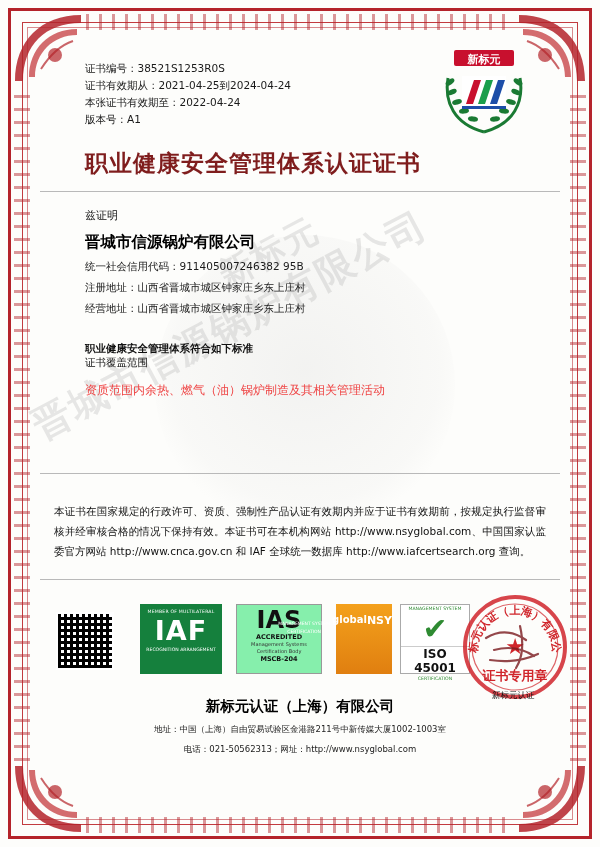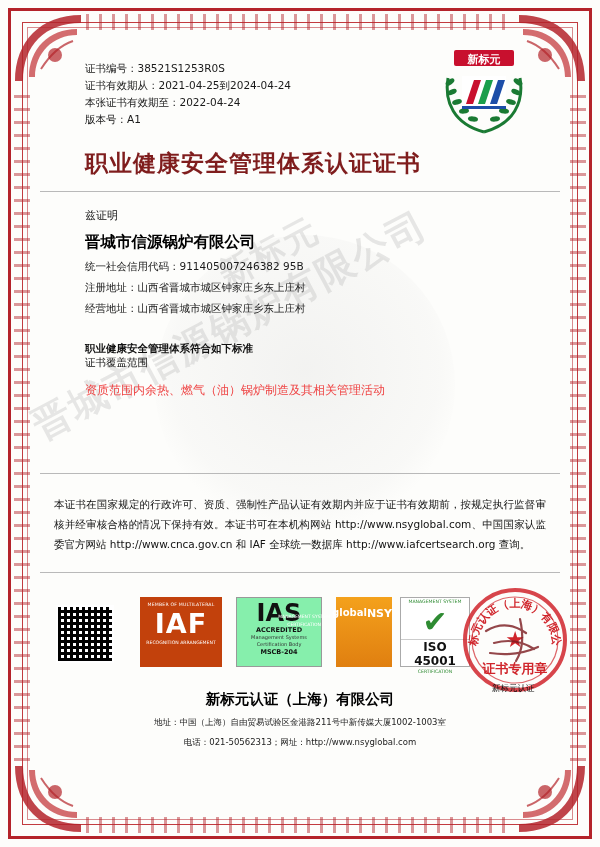--- a/index.html
+++ b/index.html
@@ -187,21 +187,21 @@
     font-size: 10.5px;
     color: #111;
   }
   .scope-value {
     font-size: 12px;
     color: #ef4444;
     margin-top: 12px;
   }
 
   .legal {
-    margin: 8px 14px;
+    margin: 15px 14px;
     font-size: 10.5px;
     line-height: 20px;
     color: #111;
     text-align: justify;
     padding-top: 12px;
   }
   .rule2 {
     margin: 18px 0 0 0;
     height: 1px;
     background: #b9b9b9;
@@ -223,21 +223,21 @@
     background-blend-mode: multiply;
     border: 2px solid #fff;
   }
   .badge {
     position: absolute;
     top: 14px;
     height: 70px;
   }
   .badge-iaf {
     left: 100px; width: 82px;
-    background: #c2410c;
+    background: #15803d;
     color: #fff;
     text-align: center;
     box-sizing: border-box;
     padding-top: 5px;
   }
   .badge-iaf .tiny { font-size: 4.6px; letter-spacing: .2px; line-height: 6px; }
   .badge-iaf .big { font-size: 27px; font-weight: bold; letter-spacing: 1px; line-height: 32px; }
   .badge-iaf .tiny2 { font-size: 4.6px; line-height: 6px; }
 
   .badge-ias {

